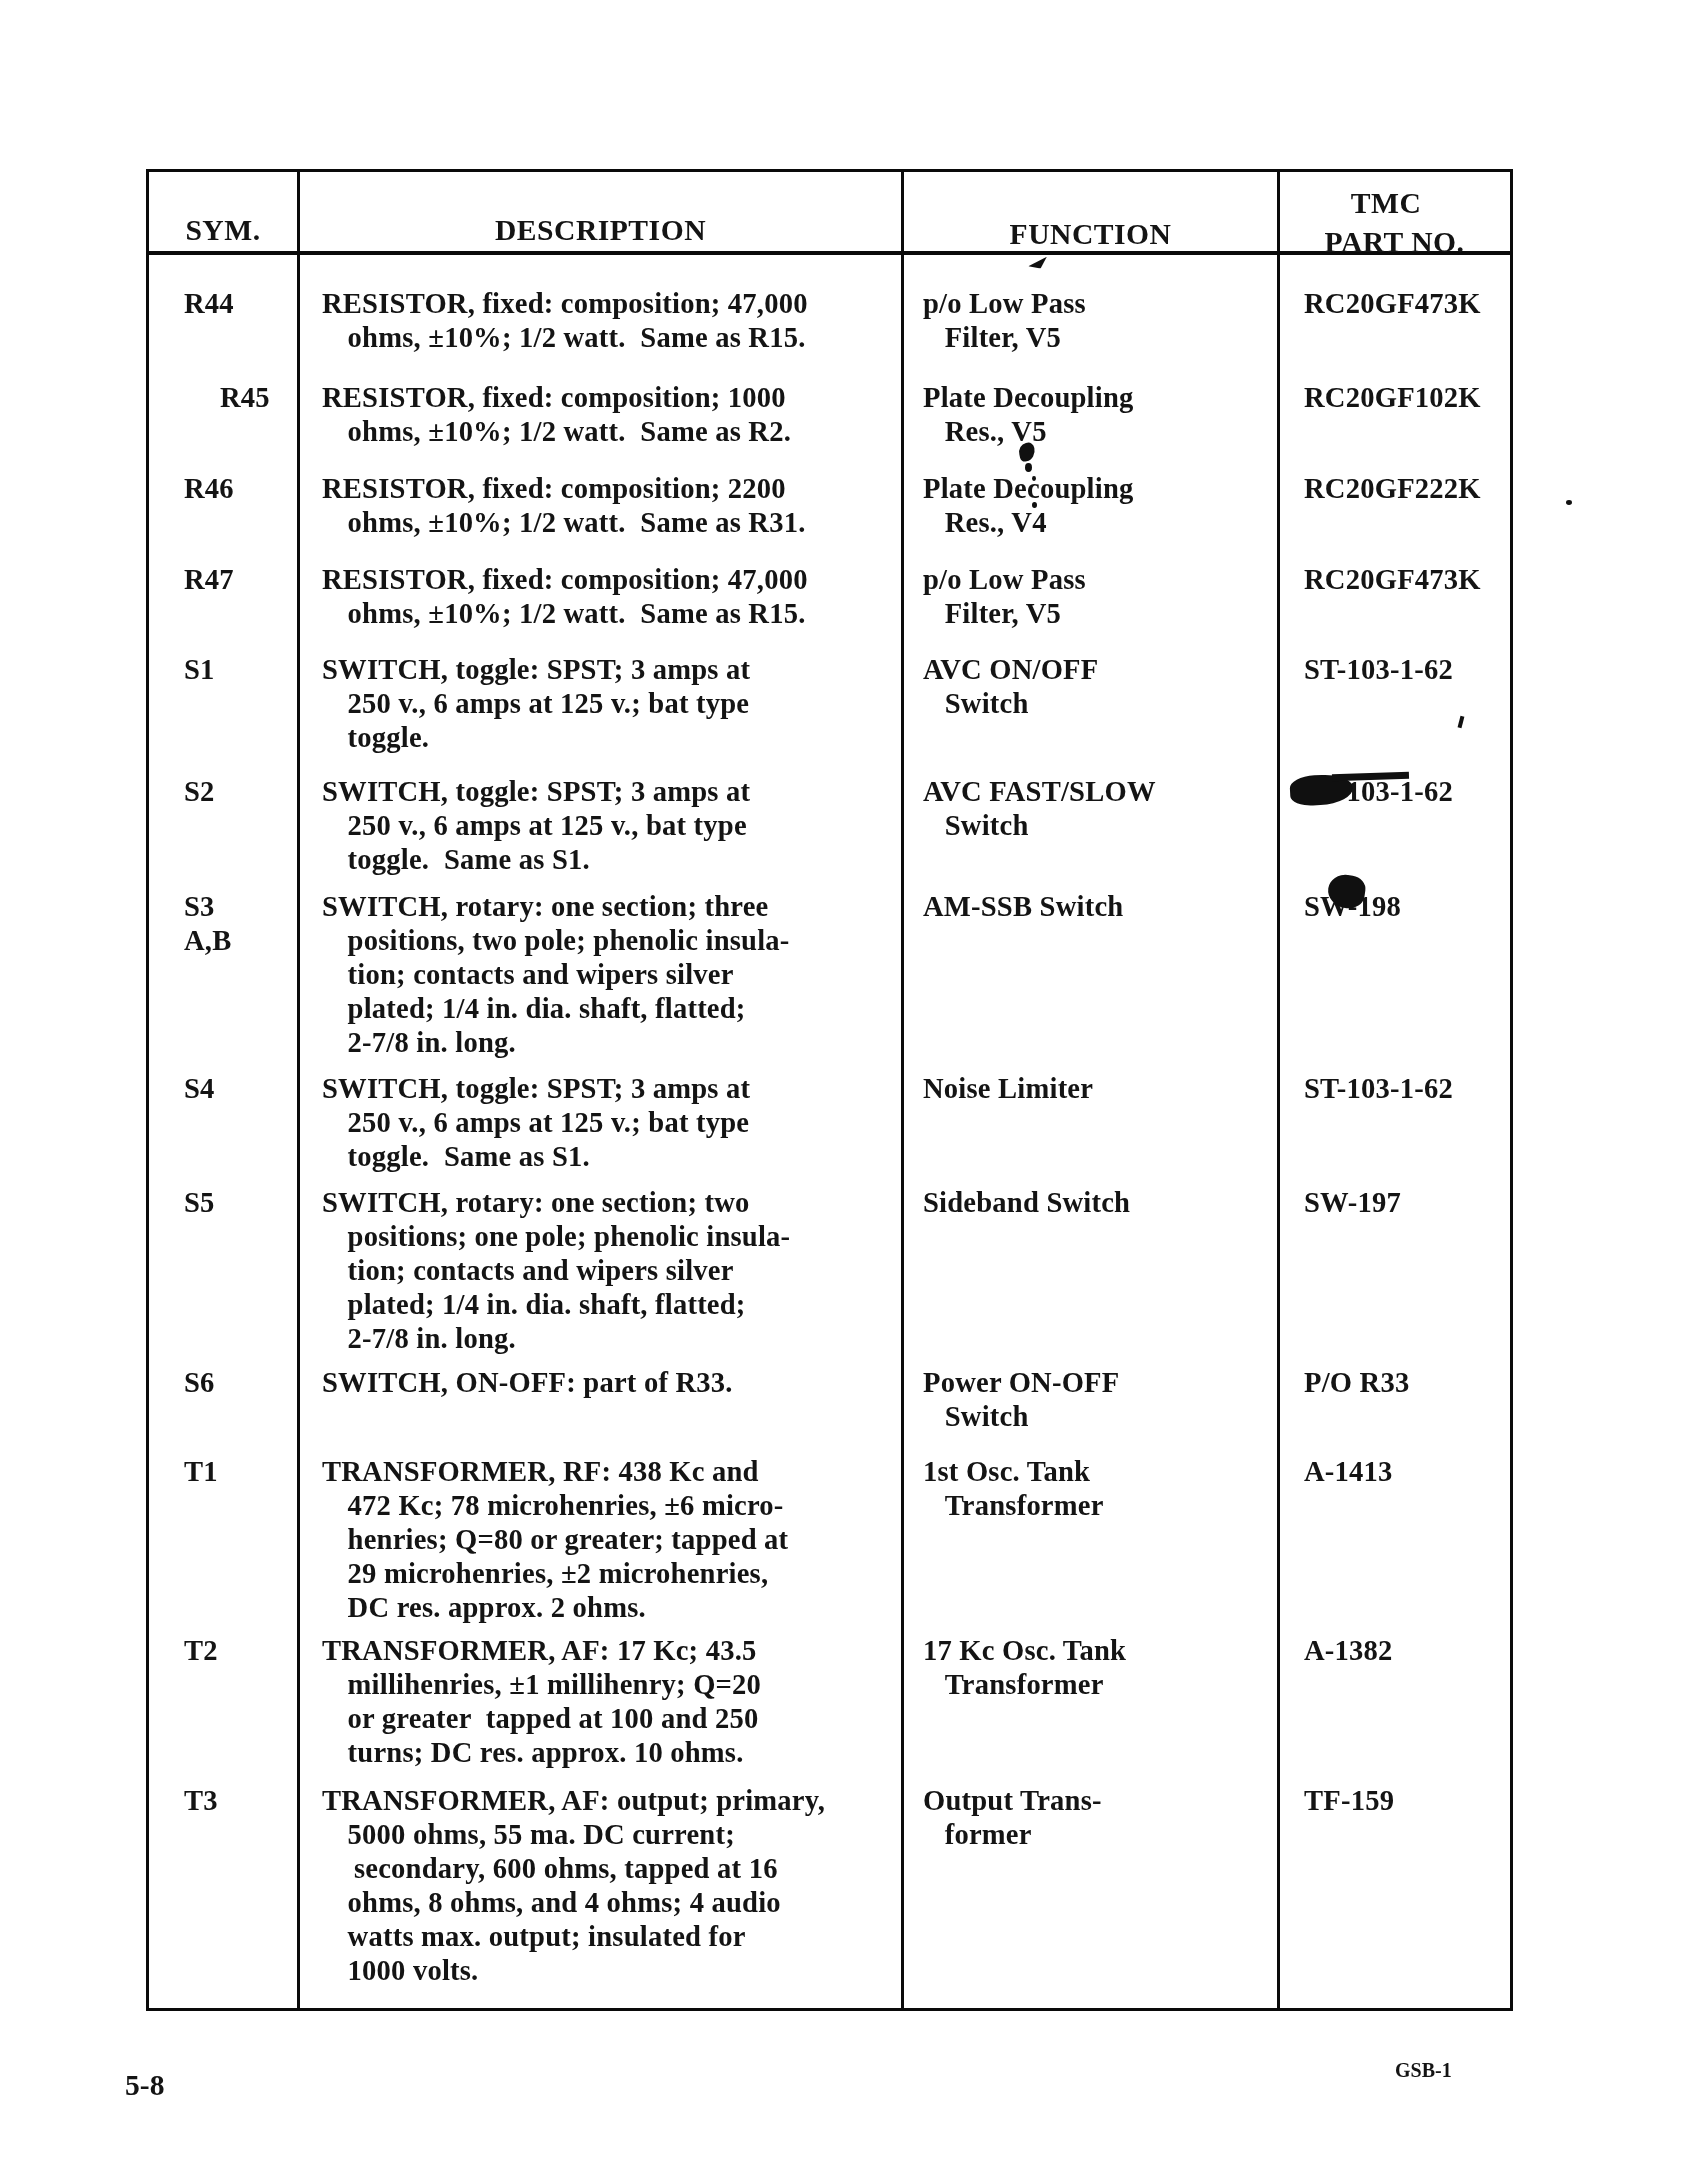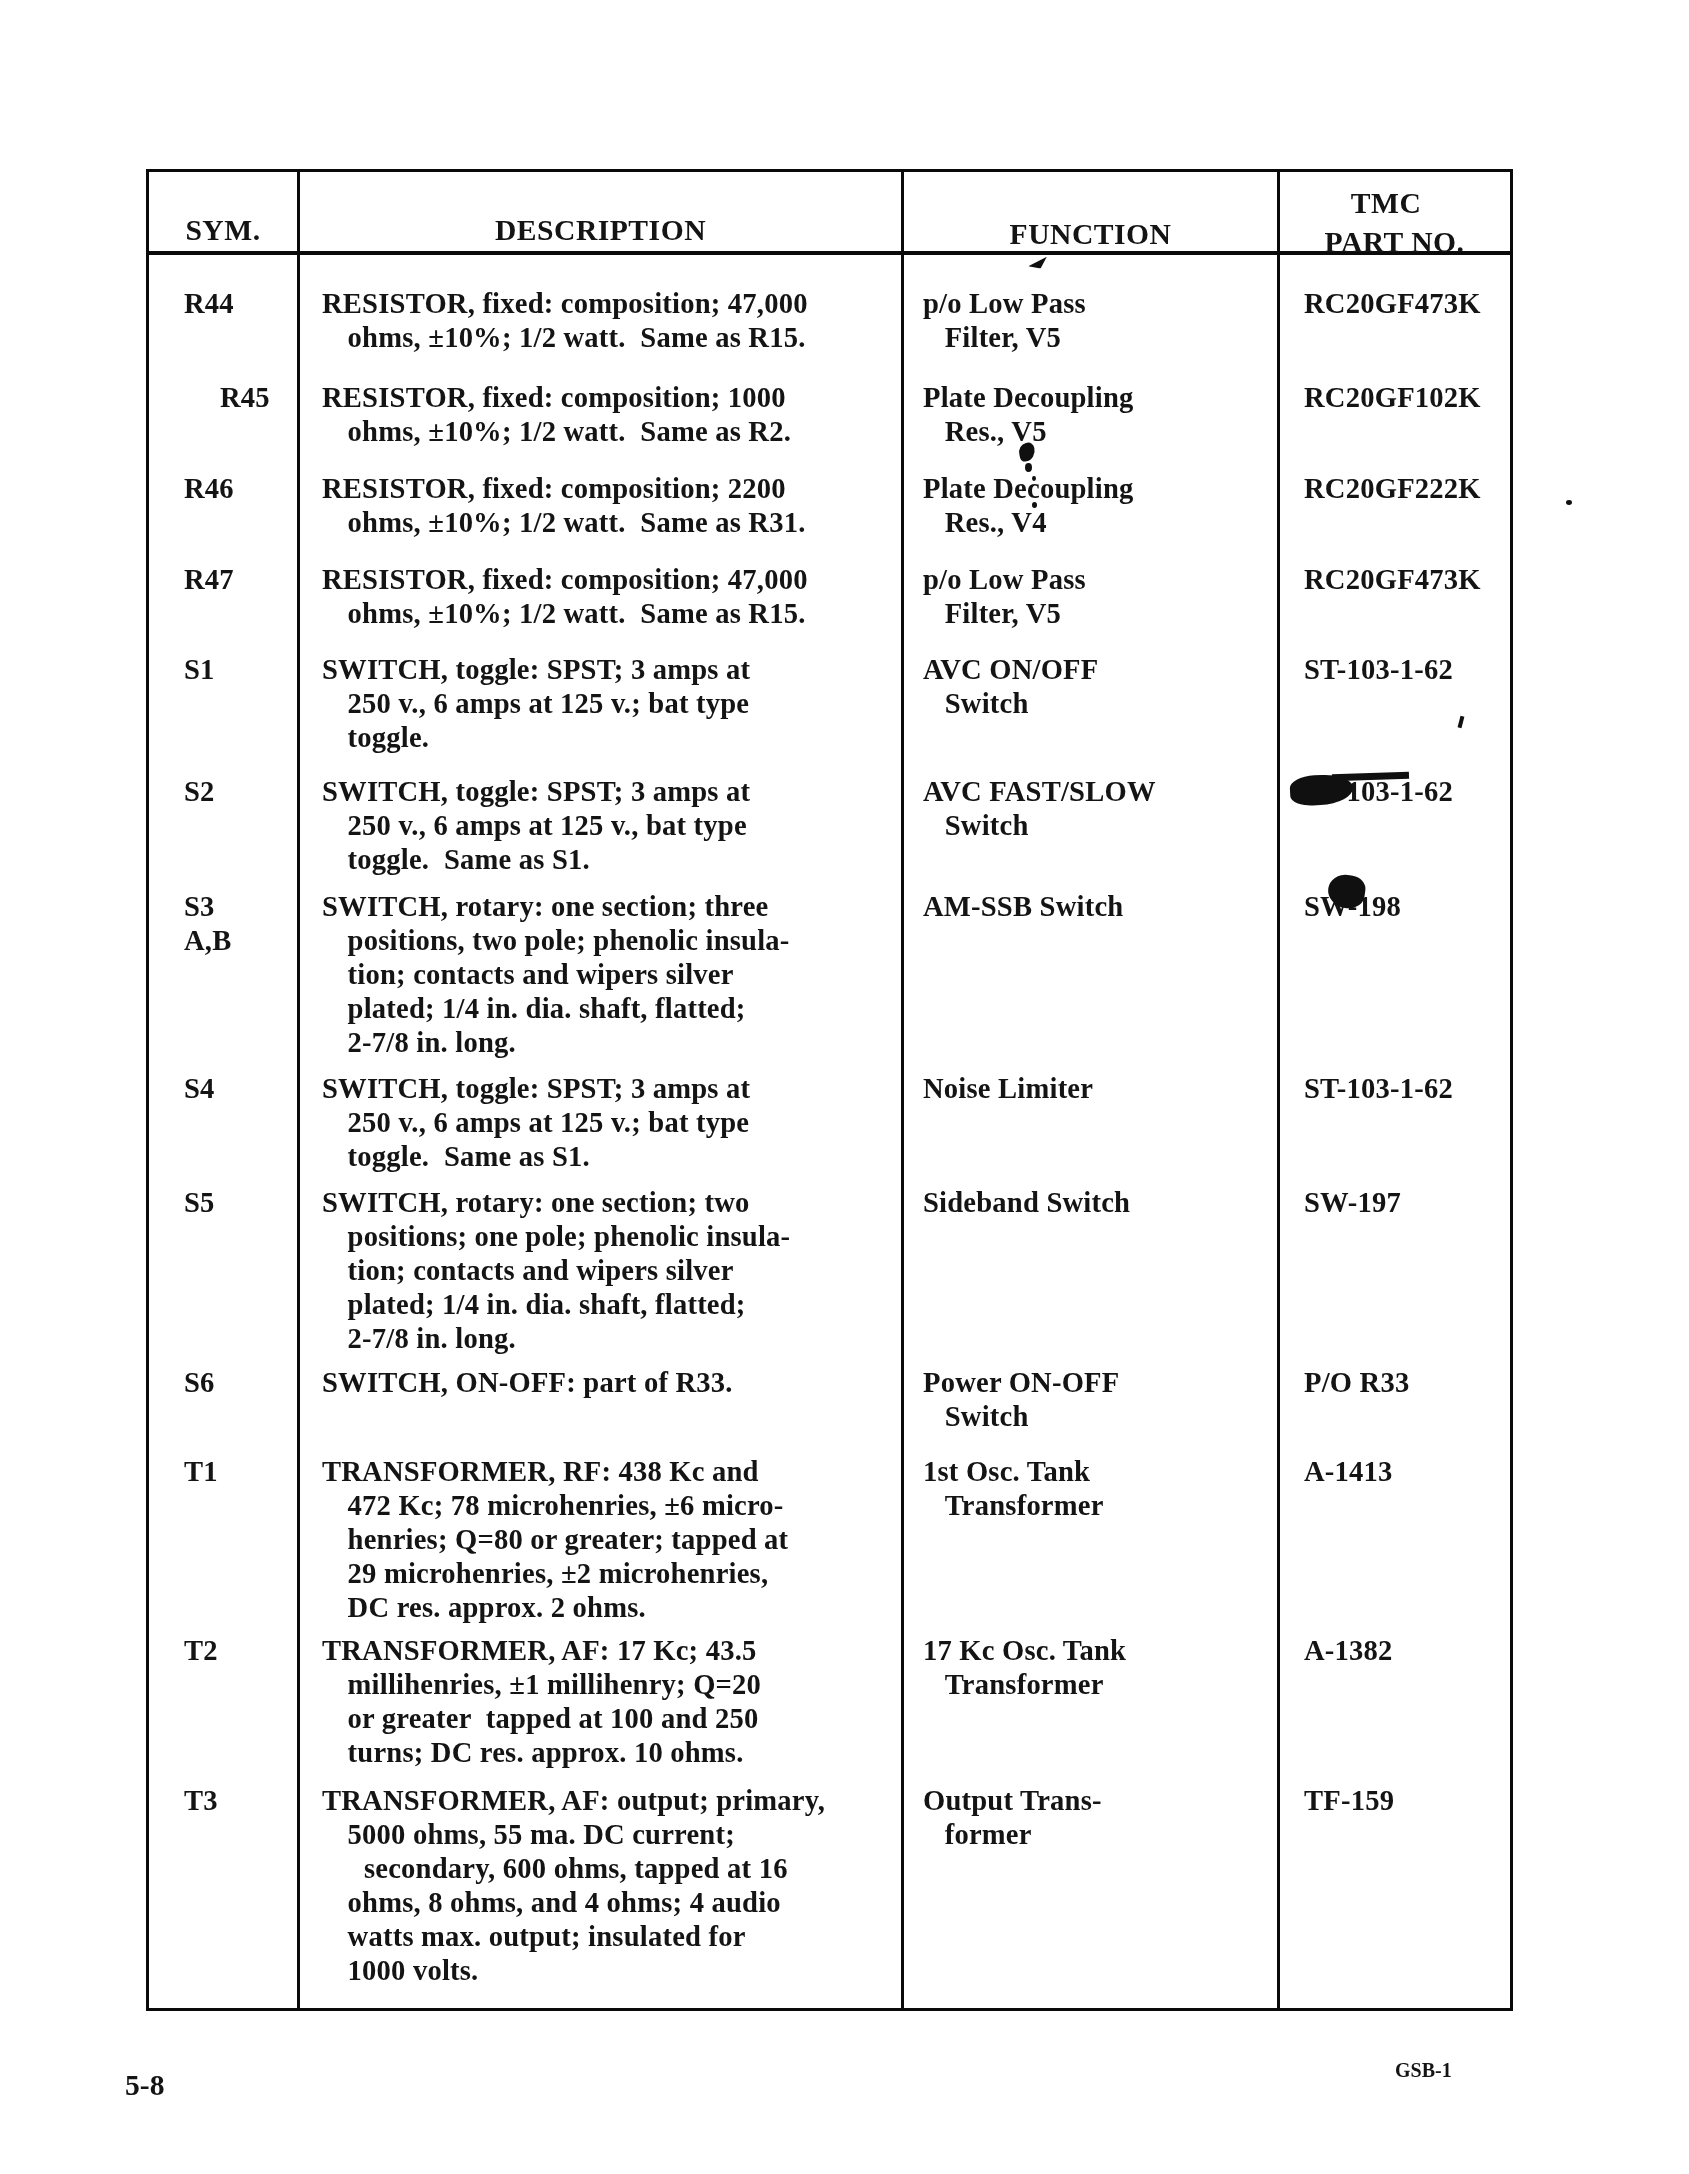--- a/index.html
+++ b/index.html
@@ -250,21 +250,21 @@
             <div class="line">A-1382</div>
           </div>
         </div>
         <div class="trow" style="top: 1612px; height: 207px;">
           <div class="cell" style="left: 35px;">
             <div class="line">T3</div>
           </div>
           <div class="cell" style="left: 173px;">
             <div class="line">TRANSFORMER, AF: output; primary,</div>
             <div class="line" style="margin-left: 25.6px;">5000 ohms, 55 ma. DC current;</div>
-            <div class="line" style="margin-left: 42px;">secondary, 600 ohms, tapped at 16</div>
+            <div class="line" style="margin-left: 32px;">secondary, 600 ohms, tapped at 16</div>
             <div class="line" style="margin-left: 25.6px;">ohms, 8 ohms, and 4 ohms; 4 audio</div>
             <div class="line" style="margin-left: 25.6px;">watts max. output; insulated for</div>
             <div class="line" style="margin-left: 25.6px;">1000 volts.</div>
           </div>
           <div class="cell" style="left: 774px;">
             <div class="line">Output Trans-</div>
             <div class="line" style="margin-left: 21.7px;">former</div>
           </div>
           <div class="cell" style="left: 1155px;">
             <div class="line">TF-159</div>

